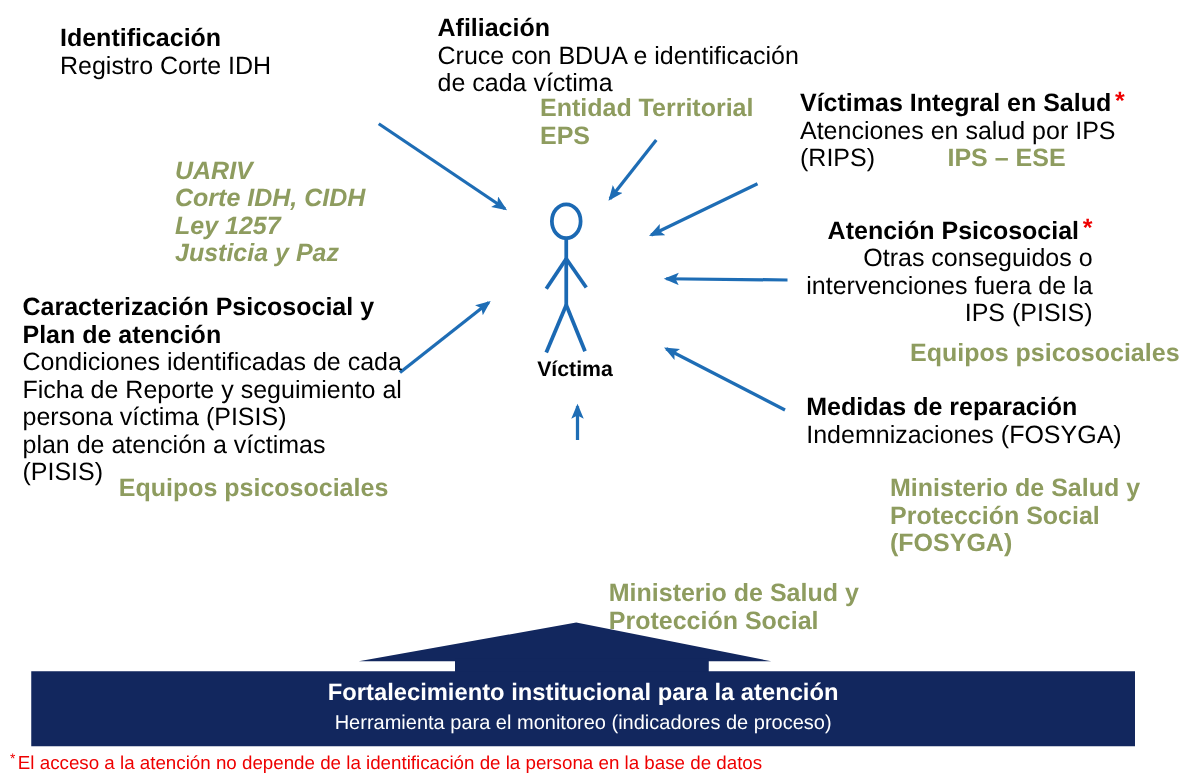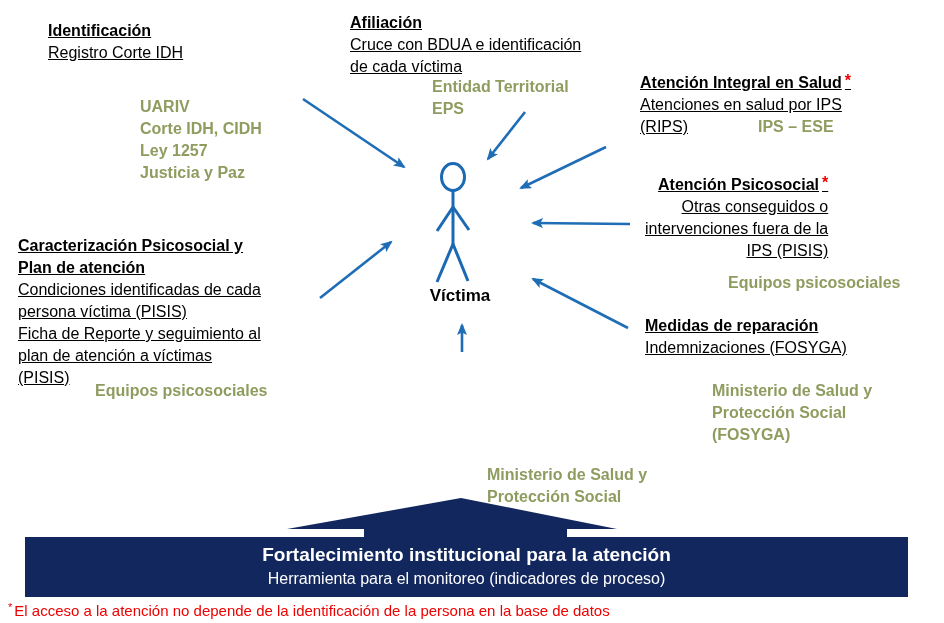--- a/index.html
+++ b/index.html
@@ -5,23 +5,23 @@
   html,body{margin:0;padding:0;background:#ffffff;}
   .canvas{
     position:relative;
     width:944px;height:623px;
     background:#ffffff;
     font-family:"Liberation Sans", sans-serif;
     color:#000000;
     overflow:hidden;
   }
   .layer{position:absolute;left:0;top:0;width:944px;height:623px;}
-  .blk{position:absolute;font-size:16px;line-height:22px;white-space:nowrap;text-decoration:underline;}
+  .blk{position:absolute;font-size:20px;line-height:22px;white-space:nowrap;}
   .blk .title{font-weight:bold;}
-  .green{position:absolute;font-size:16px;line-height:22px;font-weight:bold;color:#8E9C5F;white-space:nowrap;}
+  .green{position:absolute;font-size:20px;line-height:22px;font-weight:bold;color:#8E9C5F;white-space:nowrap;}
   .ast{color:#EE0000;font-weight:bold;vertical-align:2px;margin-left:3px;}
   .victim-label{
     position:absolute;left:404px;top:286px;width:112px;
     text-align:center;font-size:17px;font-weight:bold;color:#000000;
   }
   .banner-text{
     position:absolute;left:25px;top:542px;width:883px;
     text-align:center;color:#ffffff;
   }
   .banner-text .t1{font-size:19px;font-weight:bold;line-height:26px;}
@@ -67,40 +67,40 @@
       <polygon points="461,498 617,529 287,529"></polygon>
       <rect x="364" y="527" width="203" height="14"></rect>
       <rect x="25" y="537" width="883" height="60"></rect>
     </g>
   </svg>
 
   <div class="blk" style="left:48px;top:20px;">
     <div class="title">Identificación</div>
     <div>Registro Corte IDH</div>
   </div>
-  <div class="green" style="left:140px;top:96px;">
+  <div class="green" style="left:140px;top:126px;font-style:italic;">
     <div>UARIV</div>
     <div>Corte IDH, CIDH</div>
     <div>Ley 1257</div>
     <div>Justicia y Paz</div>
   </div>
 
   <div class="blk" style="left:350px;top:12px;">
     <div class="title">Afiliación</div>
     <div>Cruce con BDUA e identificación</div>
     <div>de cada víctima</div>
   </div>
   <div class="green" style="left:432px;top:76px;">
     <div>Entidad Territorial</div>
     <div>EPS</div>
   </div>
 
   <div class="blk" style="left:640px;top:70px;">
     <div>
-      <span class="title">Atención Integral en Salud</span><span class="ast">*</span>
+      <span class="title">Víctimas Integral en Salud</span><span class="ast">*</span>
     </div>
     <div>Atenciones en salud por IPS</div>
     <div>(RIPS)</div>
   </div>
   <div class="green" style="left:758px;top:116px;">
     <div>IPS – ESE</div>
   </div>
 
   <div class="blk" style="left:645px;top:172px;text-align:right;">
     <div>
@@ -121,22 +121,22 @@
   <div class="green" style="left:712px;top:380px;">
     <div>Ministerio de Salud y</div>
     <div>Protección Social</div>
     <div>(FOSYGA)</div>
   </div>
 
   <div class="blk" style="left:18px;top:235px;">
     <div class="title">Caracterización Psicosocial y</div>
     <div class="title">Plan de atención</div>
     <div>Condiciones identificadas de cada</div>
+    <div>Ficha de Reporte y seguimiento al</div>
     <div>persona víctima (PISIS)</div>
-    <div>Ficha de Reporte y seguimiento al</div>
     <div>plan de atención a víctimas</div>
     <div>(PISIS)</div>
   </div>
   <div class="green" style="left:95px;top:380px;">
     <div>Equipos psicosociales</div>
   </div>
 
   <div class="green" style="left:487px;top:464px;">
     <div>Ministerio de Salud y</div>
     <div>Protección Social</div>

